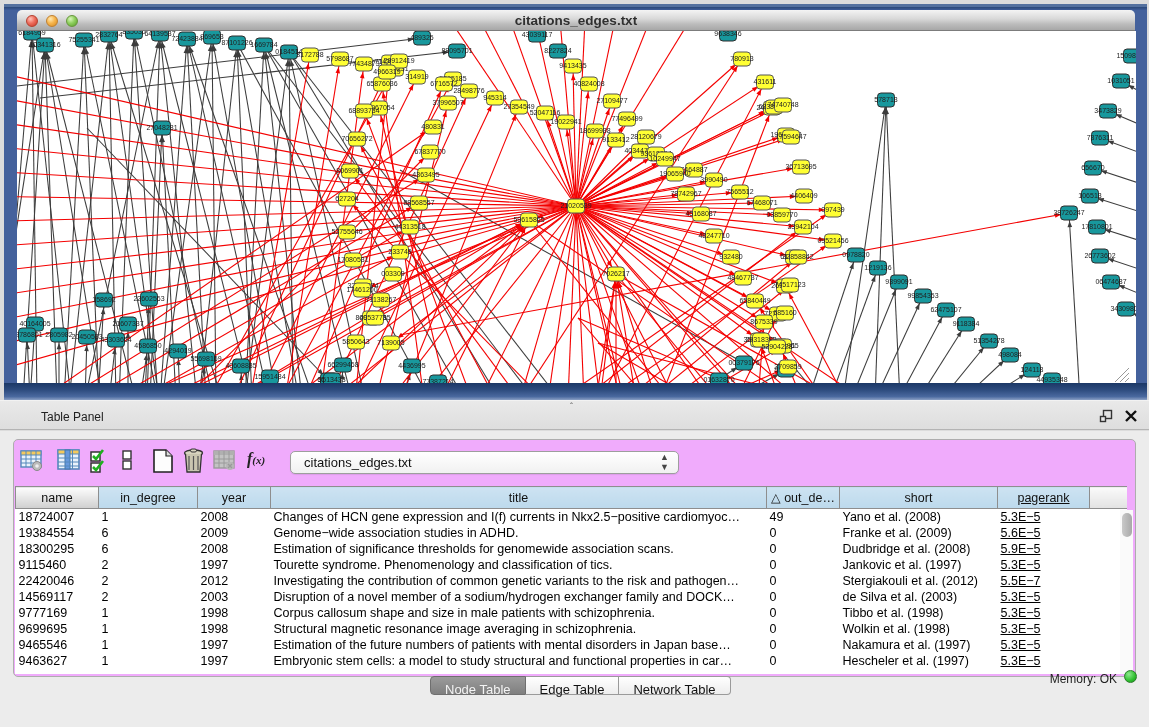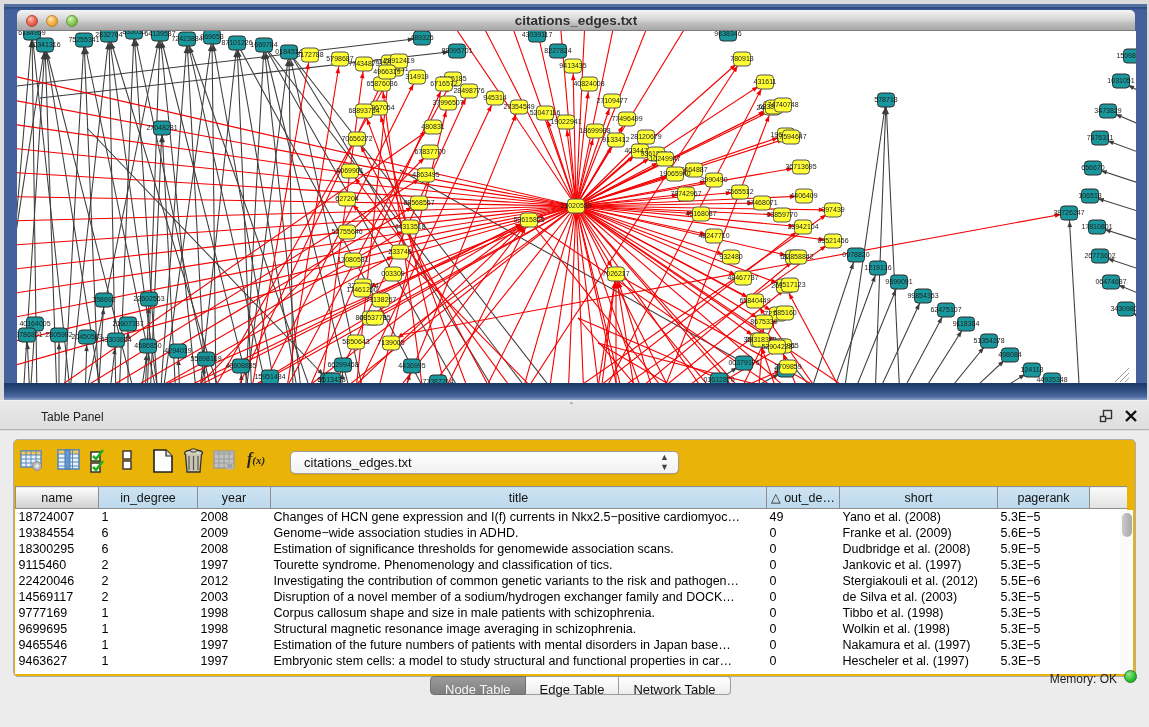--- a/index.html
+++ b/index.html
@@ -22,40 +22,40 @@
 #canvas { position:absolute; left:13px; top:27px; width:1119px; height:352px; background:#fff; overflow:hidden; }
 
 
 #split { position:absolute; left:0; top:400px; width:1149px; height:30px;
   background:linear-gradient(180deg,#e9e9e9,#dedede); border-bottom:1px solid #b4b4b4; border-top:1px solid #f2f2f2;}
 #split .ph { position:absolute; left:9px; top:9px; font-size:12px; color:#222;margin-left:32px; }
 #split .chev { position:absolute; left:570px; top:0px; font-size:9px; color:#666; }
 #split .ic { position:absolute; top:8px; color:#111; }
 #panel { position:absolute; left:0; top:431px; width:1149px; height:296px; background:#ececec; }
 #container { position:absolute; left:13px; top:8px; width:1123px; height:238px;
-  background:#eab308; border:1px solid #adadad; border-radius:5px; }
+  background:#f0abfc; border:1px solid #adadad; border-radius:5px; }
 
 
 #toolbar { position:absolute; left:6px; top:8px; height:30px; }
 .ticon { position:absolute; top:0; }
 #combo { position:absolute; left:276px; top:11px; width:389px; height:23px; background:linear-gradient(180deg,#ffffff,#f1f1f1);
   border:1px solid #9e9e9e; border-radius:5px; font-size:13px; color:#111; line-height:21px; padding-left:13px;
   box-shadow:0 1px 1px rgba(0,0,0,0.08); }
 #combo .arr { position:absolute; right:9px; top:0; font-size:9px; color:#444; line-height:10px; }
 
 
 #tblwrap { position:absolute; left:1px; top:46px; width:1112px; height:188px; background:#fff; overflow:hidden; }
 table { border-collapse:collapse; table-layout:fixed; width:1074px; font-size:12.5px; }
 th { height:22px; background:linear-gradient(180deg,#cde3f2,#bcd9ec); border:1px solid #8e8e8e;
   font-weight:normal; font-size:12.5px; color:#111; text-align:center; overflow:hidden; white-space:nowrap; }
 th.c0 { background:linear-gradient(180deg,#fdfdfd,#cfcfcf); }
 th.c7 { background:linear-gradient(180deg,#fafafa,#e2e2e2); border-left:none; }
 td { height:16px; padding:0 3px 0 3px; color:#000; overflow:hidden; white-space:nowrap; }
 .c0 { width:83px; } .c1 { width:99px; } .c2 { width:73px; } .c3 { width:496px; }
-.c4 { width:73px; } .c5 { width:158px; } .c6 { width:92px; } .c7 { width:43px; }
+.c4 { width:73px; } .c5 { width:158px; } .c6 { width:92px;text-decoration:underline; } .c7 { width:43px; }
 td.c3, td.c5 { text-align:left; }
 #vscroll { position:absolute; right:2px; top:70px; width:13px; height:164px; background:#fafafa; }
 #vscroll .thumb { position:absolute; left:1.5px; top:3px; width:10px; height:24px; background:linear-gradient(90deg,#c9c9c9,#a8a8a8); border-radius:5px; }
 
 
 #tabs { position:absolute; left:430px; top:245px; height:19px; font-size:13px; z-index:5; }
 .tab { float:left; height:19px; line-height:18px; padding:4px 14px; border:1px solid #9a9a9a; background:linear-gradient(180deg,#ffffff,#ededed); color:#111; }
 .tab.sel { background:linear-gradient(180deg,#9b9b9b,#7f7f7f); color:#f4f4f4; border-color:#6f6f6f; }
 .tab.first { border-radius:4px 0 0 4px; }
 .tab.last  { border-radius:0 4px 4px 0; border-left:none; }
@@ -925,21 +925,21 @@
                 <td class="c6">5.3E−5</td>
                 <td class="c7"></td>
               </tr>
 <tr>
                 <td class="c0">22420046</td>
                 <td class="c1">2</td>
                 <td class="c2">2012</td>
                 <td class="c3">Investigating the contribution of common genetic variants to the risk and pathogen…</td>
                 <td class="c4">0</td>
                 <td class="c5">Stergiakouli et al. (2012)</td>
-                <td class="c6">5.5E−6</td>
+                <td class="c6">5.5E−7</td>
                 <td class="c7"></td>
               </tr>
 <tr>
                 <td class="c0">14569117</td>
                 <td class="c1">2</td>
                 <td class="c2">2003</td>
                 <td class="c3">Disruption of a novel member of a sodium/hydrogen exchanger family and DOCK…</td>
                 <td class="c4">0</td>
                 <td class="c5">de Silva et al. (2003)</td>
                 <td class="c6">5.3E−5</td>

